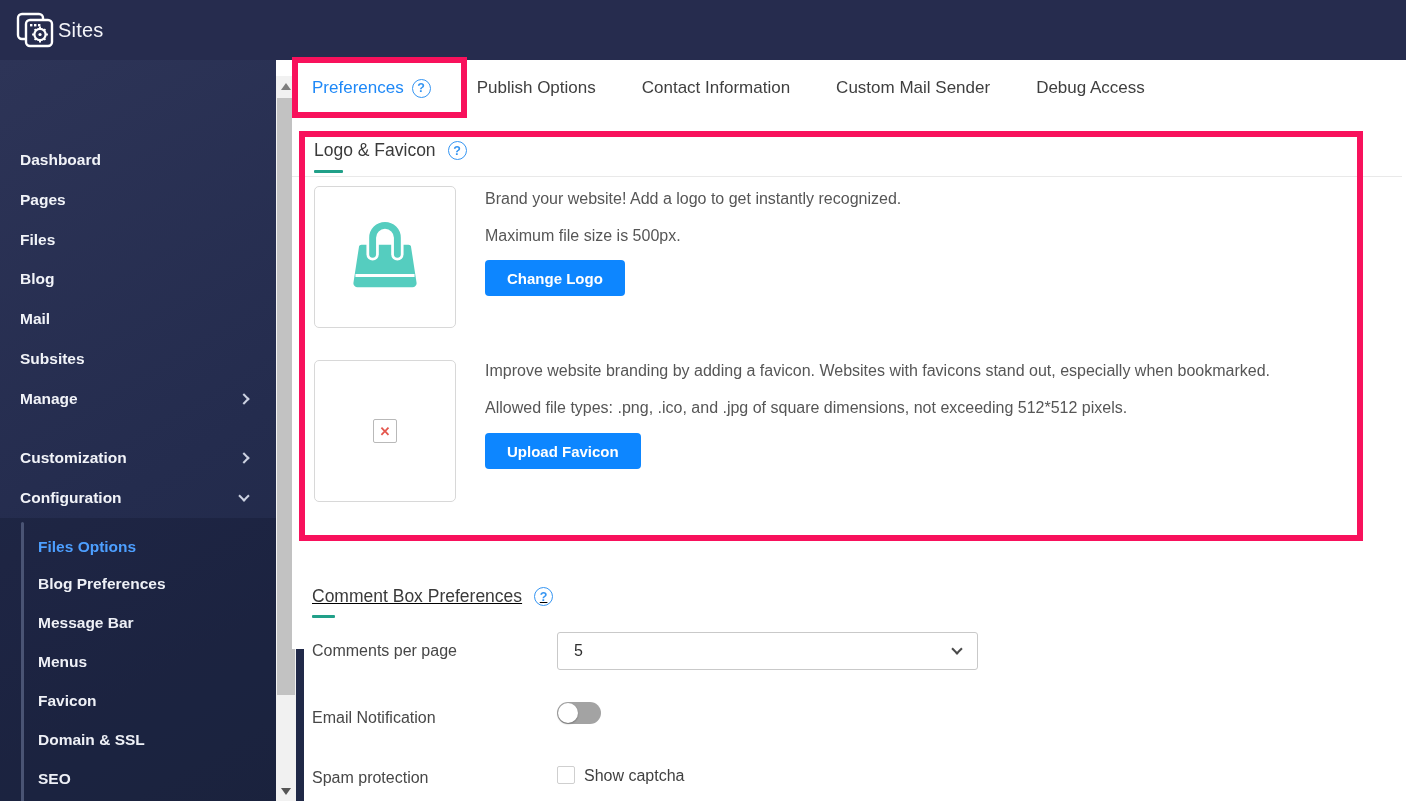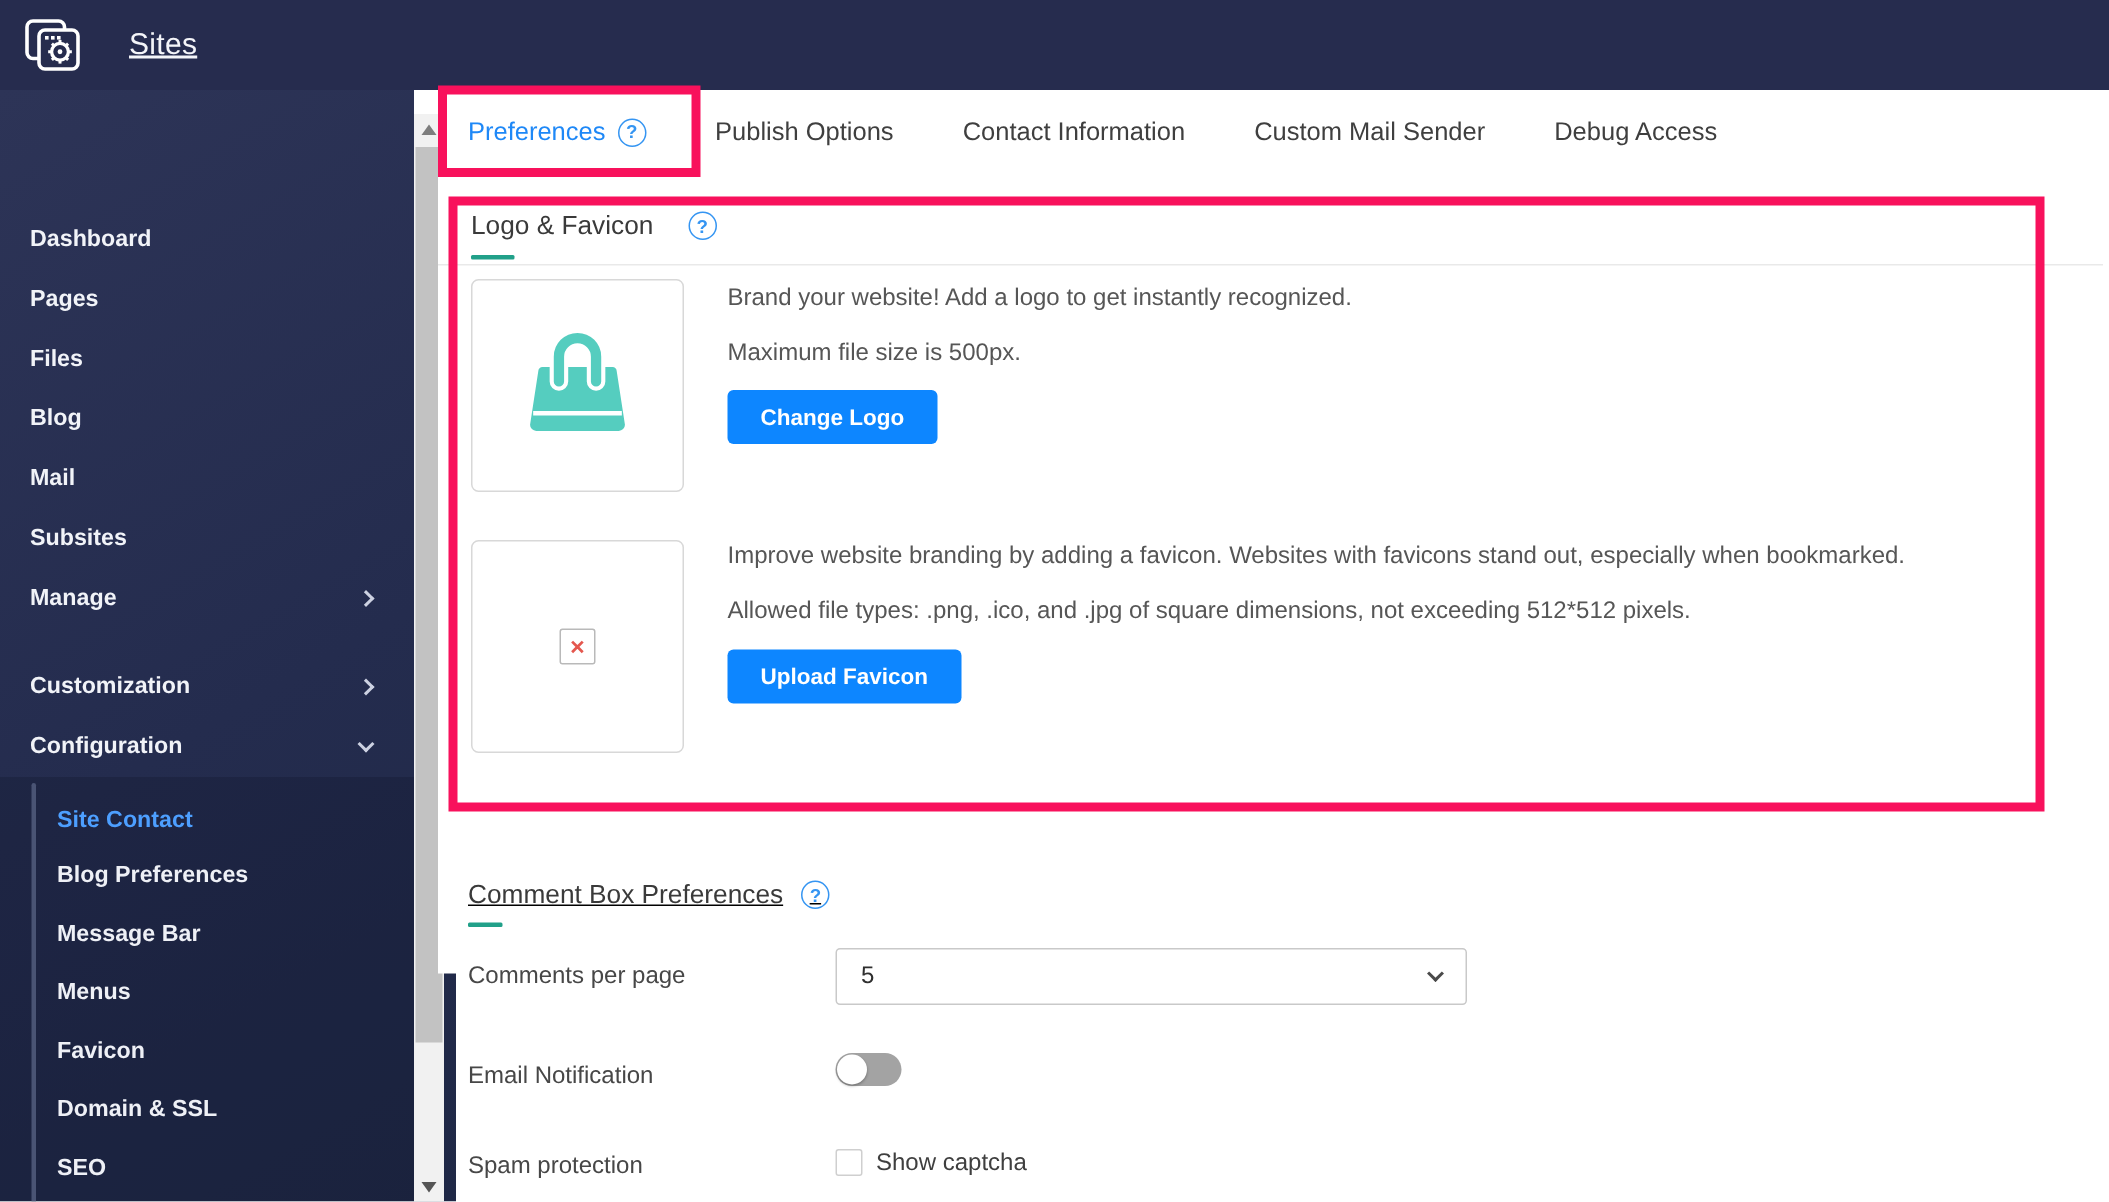--- a/index.html
+++ b/index.html
@@ -2,21 +2,21 @@
 <html><head>
 <meta charset="utf-8">
 <style>
   * { margin:0; padding:0; box-sizing:border-box; }
   body { font-family:"Liberation Sans", sans-serif; background:#fff; }
   .screen { position:relative; width:1406px; height:801px; overflow:hidden; background:#fff; }
 
   
   .topbar { position:absolute; left:0; top:0; width:1406px; height:60px;
             background:#262c4e; display:flex; align-items:center; padding-left:14px; }
-  .app-title { color:#f4f5f9; font-size:20px; font-weight:500; margin-left:28px; letter-spacing:.2px;text-decoration:underline; }
+  .app-title { color:#f4f5f9; font-size:20px; font-weight:500; margin-left:0; letter-spacing:.2px; }
 
   
   .sidebar { position:absolute; left:0; top:60px; width:304px; height:741px;
              background:linear-gradient(150deg,#2d3457 0%,#242c4e 55%,#1f2846 100%); overflow:hidden; }
   .side-item { position:absolute; left:0; width:276px; height:24px;
                display:flex; align-items:center; justify-content:space-between;
                padding:0 28px 0 20px; cursor:pointer; }
   .side-item .lbl { color:#f1f3f8; font-size:15.5px; font-weight:600; }
   .chev { width:8px; height:8px; border-right:2px solid #cdd2e2; border-bottom:2px solid #cdd2e2; display:inline-block; }
   .chev.right { transform:rotate(-45deg); }
@@ -132,21 +132,21 @@
     </div>
     <div class="side-item" style="top:426px">
       <span class="lbl">Configuration</span>
       <span class="chev down"></span>
     </div>
 
     <div class="submenu"></div>
     <div class="submenu-accent"></div>
 
     <div class="sub-item active" style="top:476px">
-        <span class="lbl">Site Contact</span>
+        <span class="lbl">Files Options</span>
       </div>
     <div class="sub-item" style="top:513px">
         <span class="lbl">Blog Preferences</span>
       </div>
     <div class="sub-item" style="top:552px">
         <span class="lbl">Message Bar</span>
       </div>
     <div class="sub-item" style="top:591px">
         <span class="lbl">Menus</span>
       </div>
@@ -191,21 +191,21 @@
         </div>
       <div class="tab">
           <span>Debug Access</span>
         </div>
     </div>
     <div class="tabs-border"></div>
 
     <div class="annot annot-tab"></div>
     <div class="annot annot-logo"></div>
 
-    <div style="position:absolute; left:22px; top:80px; display:flex; align-items:center; gap:23px;">
+    <div style="position:absolute; left:22px; top:80px; display:flex; align-items:center; gap:12px;">
       <span class="section-title">Logo &amp; Favicon</span>
       <span class="help">?</span>
     </div>
     <div class="title-underline" style="position:absolute; left:22px; top:110px; width:29px;"></div>
 
     <div class="tile" style="left:22px; top:126px;">
       <span style="display:inline-flex;">
         <svg width="88" height="88" viewBox="0 0 64 64">
           <path d="M15 23 h34 a2 2 0 0 1 2 2 l4 26 a3 3 0 0 1 -3 3 H12 a3 3 0 0 1 -3 -3 l4 -26 a2 2 0 0 1 2 -2 z" fill="#55cdbf"></path>
           <path d="M23 30 v-12 a9 9 0 0 1 18 0 v12" fill="none" stroke="#ffffff" stroke-width="9" stroke-linecap="round"></path>

